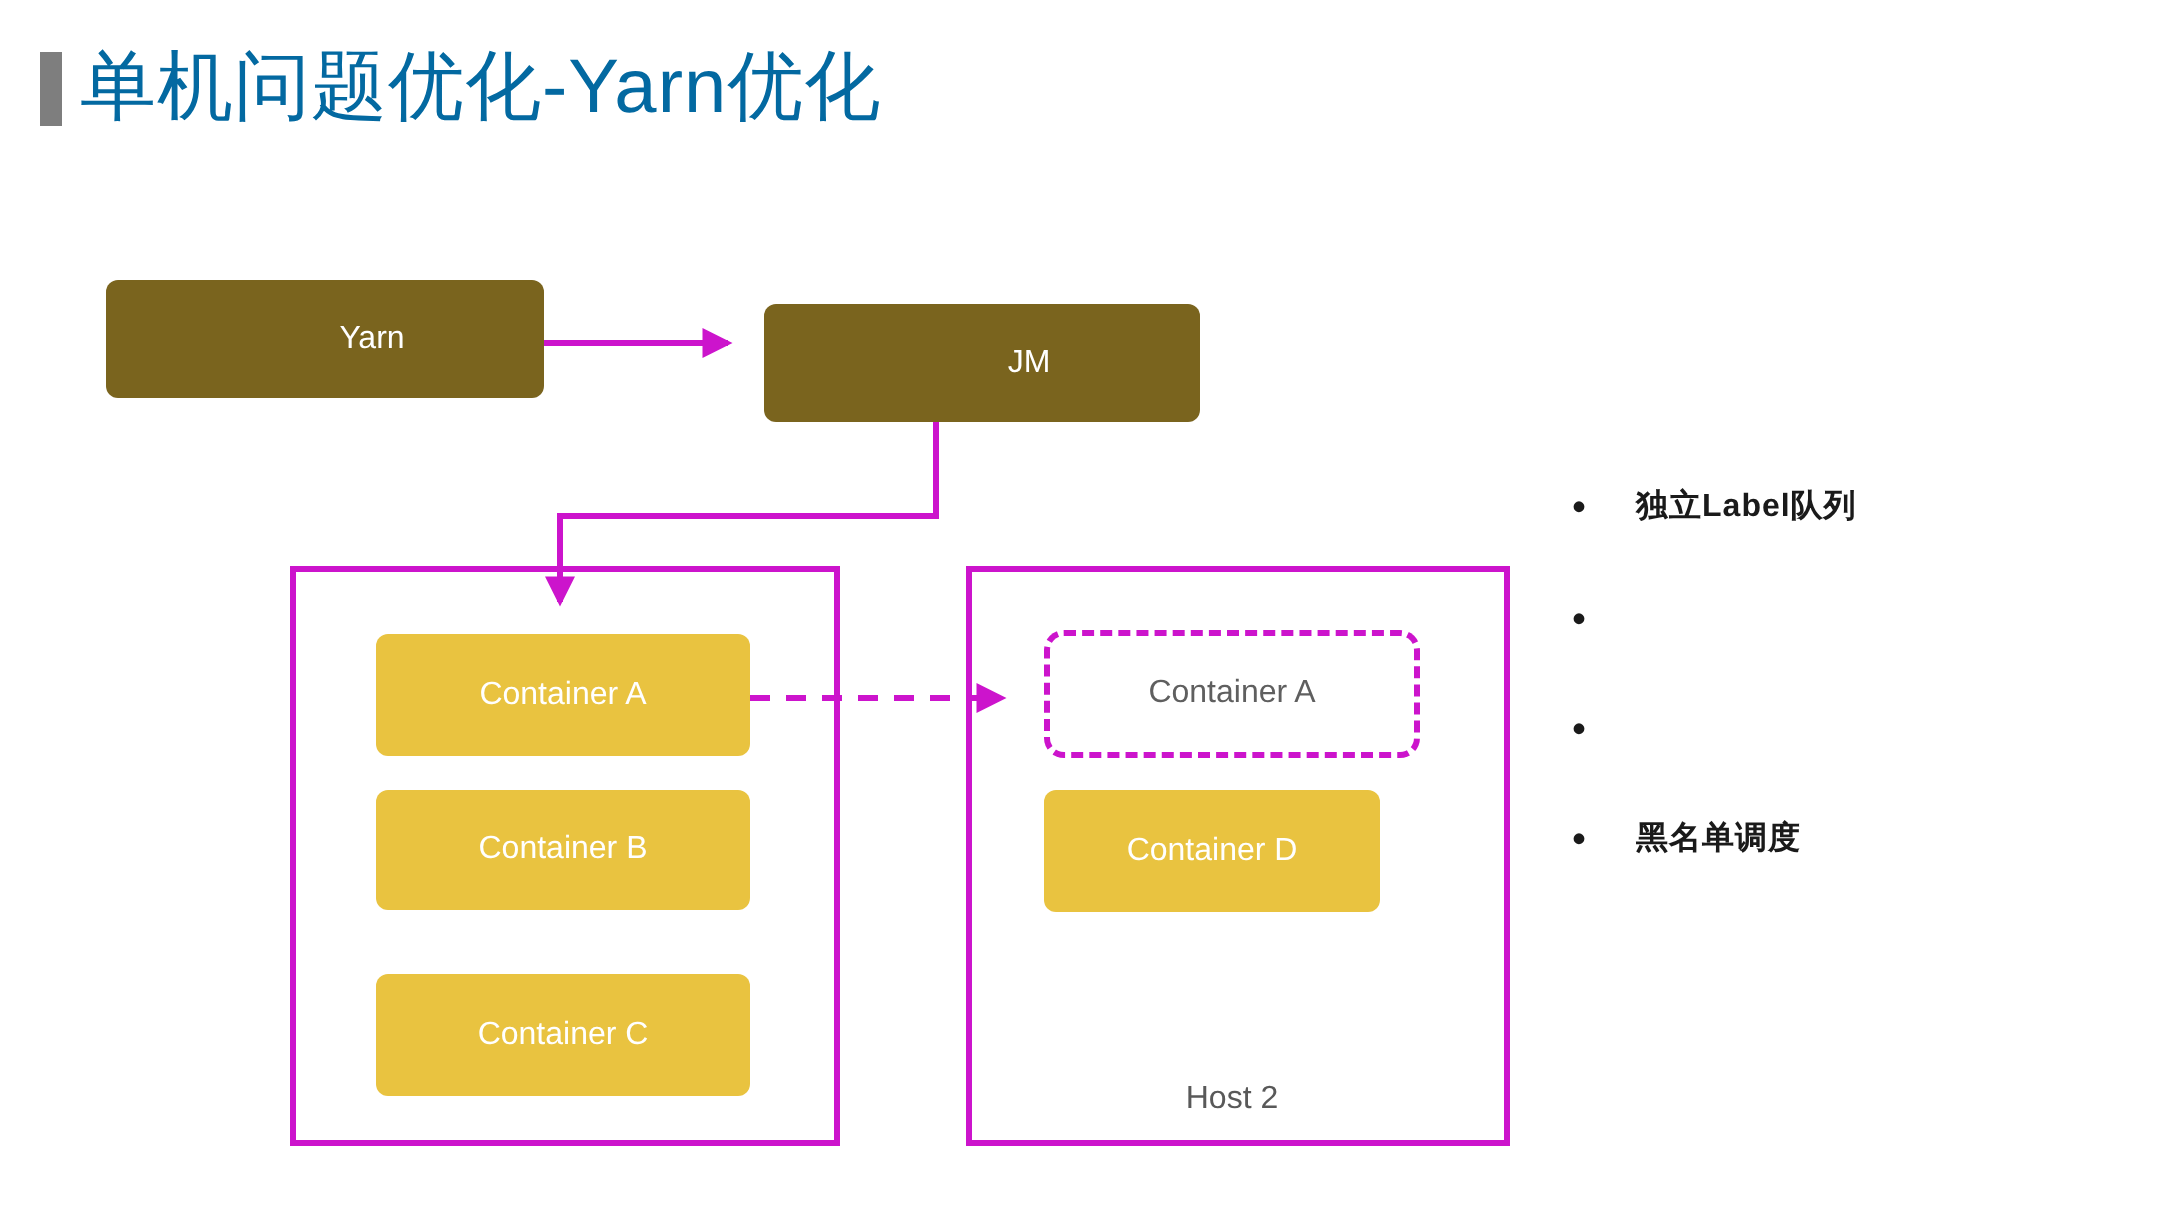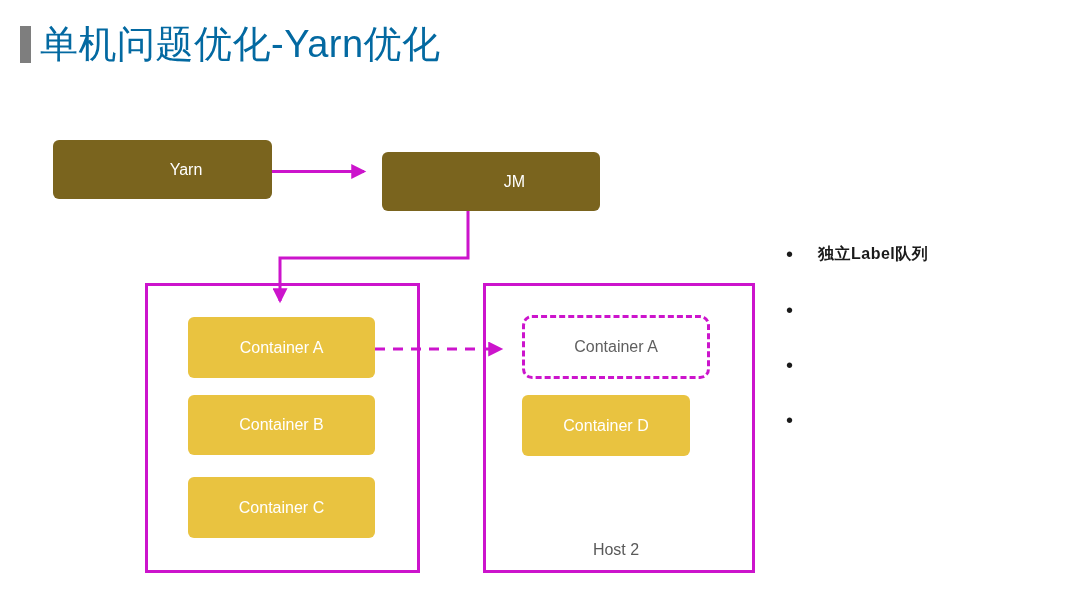--- a/index.html
+++ b/index.html
@@ -75,21 +75,21 @@
     background: #e9c340;
     border-radius: 6px;
     color: #ffffff;
     font-size: 16px;
     display: flex;
     align-items: center;
     justify-content: center;
   }
   .c-a1 { left: 188px; top: 317px; width: 187px; height: 61px; }
   .c-b1 { left: 188px; top: 395px; width: 187px; height: 60px; align-items: center; }
-  .c-c1 { left: 188px; top: 477px; width: 187px; height: 61px; }
+  .c-c1 { left: 188px; top: 487px; width: 187px; height: 61px; }
   .c-d2 { left: 522px; top: 395px; width: 168px; height: 61px; }
 
   .ghost-box {
     position: absolute;
     left: 522px; top: 315px; width: 188px; height: 64px;
     border: 3px dashed #cc14cc;
     border-radius: 10px;
     background: #ffffff;
     color: #5f5f5f;
     font-size: 16px;
@@ -199,16 +199,17 @@
       <span class="bullet-text">独立Label队列</span>
     </div>
     <div class="bullet-row bullet-row-1">
       <span class="bullet-dot">•</span>
     </div>
     <div class="bullet-row bullet-row-2">
       <span class="bullet-dot">•</span>
     </div>
     <div class="bullet-row bullet-row-3">
       <span class="bullet-dot">•</span>
+      <span class="bullet-text">黑名单调度</span>
     </div>
   </div>
 
 </div>
 
 </body></html>

